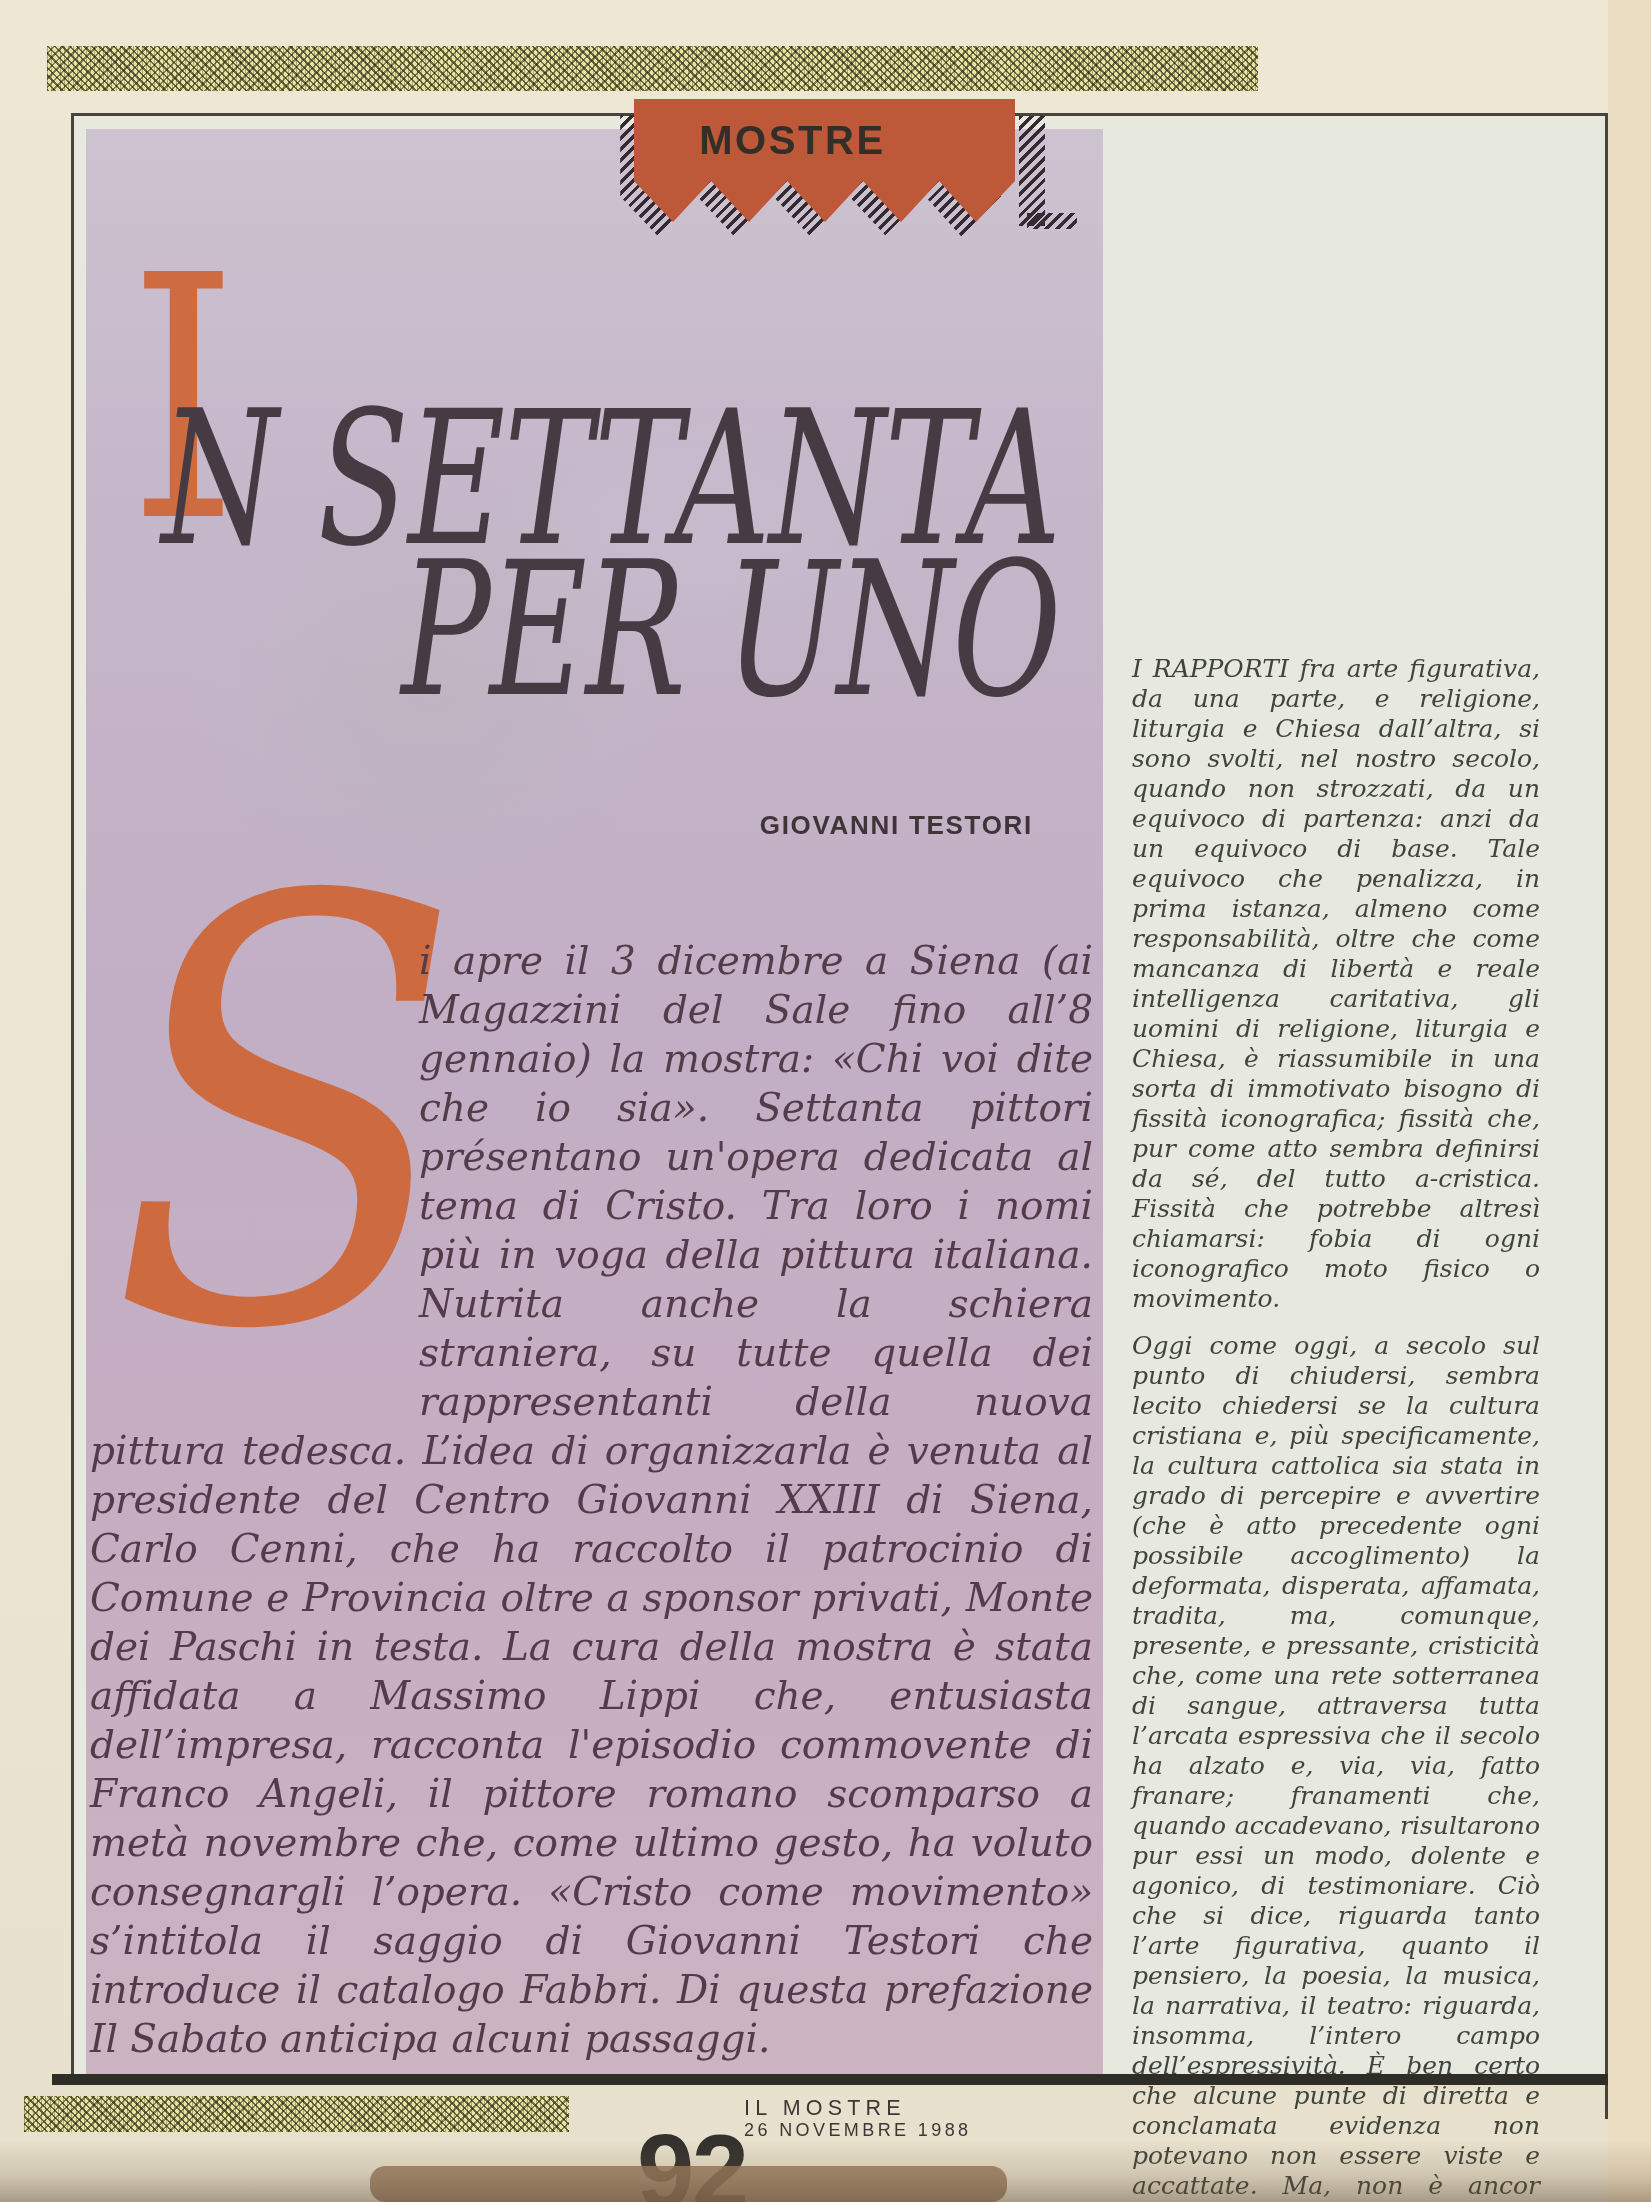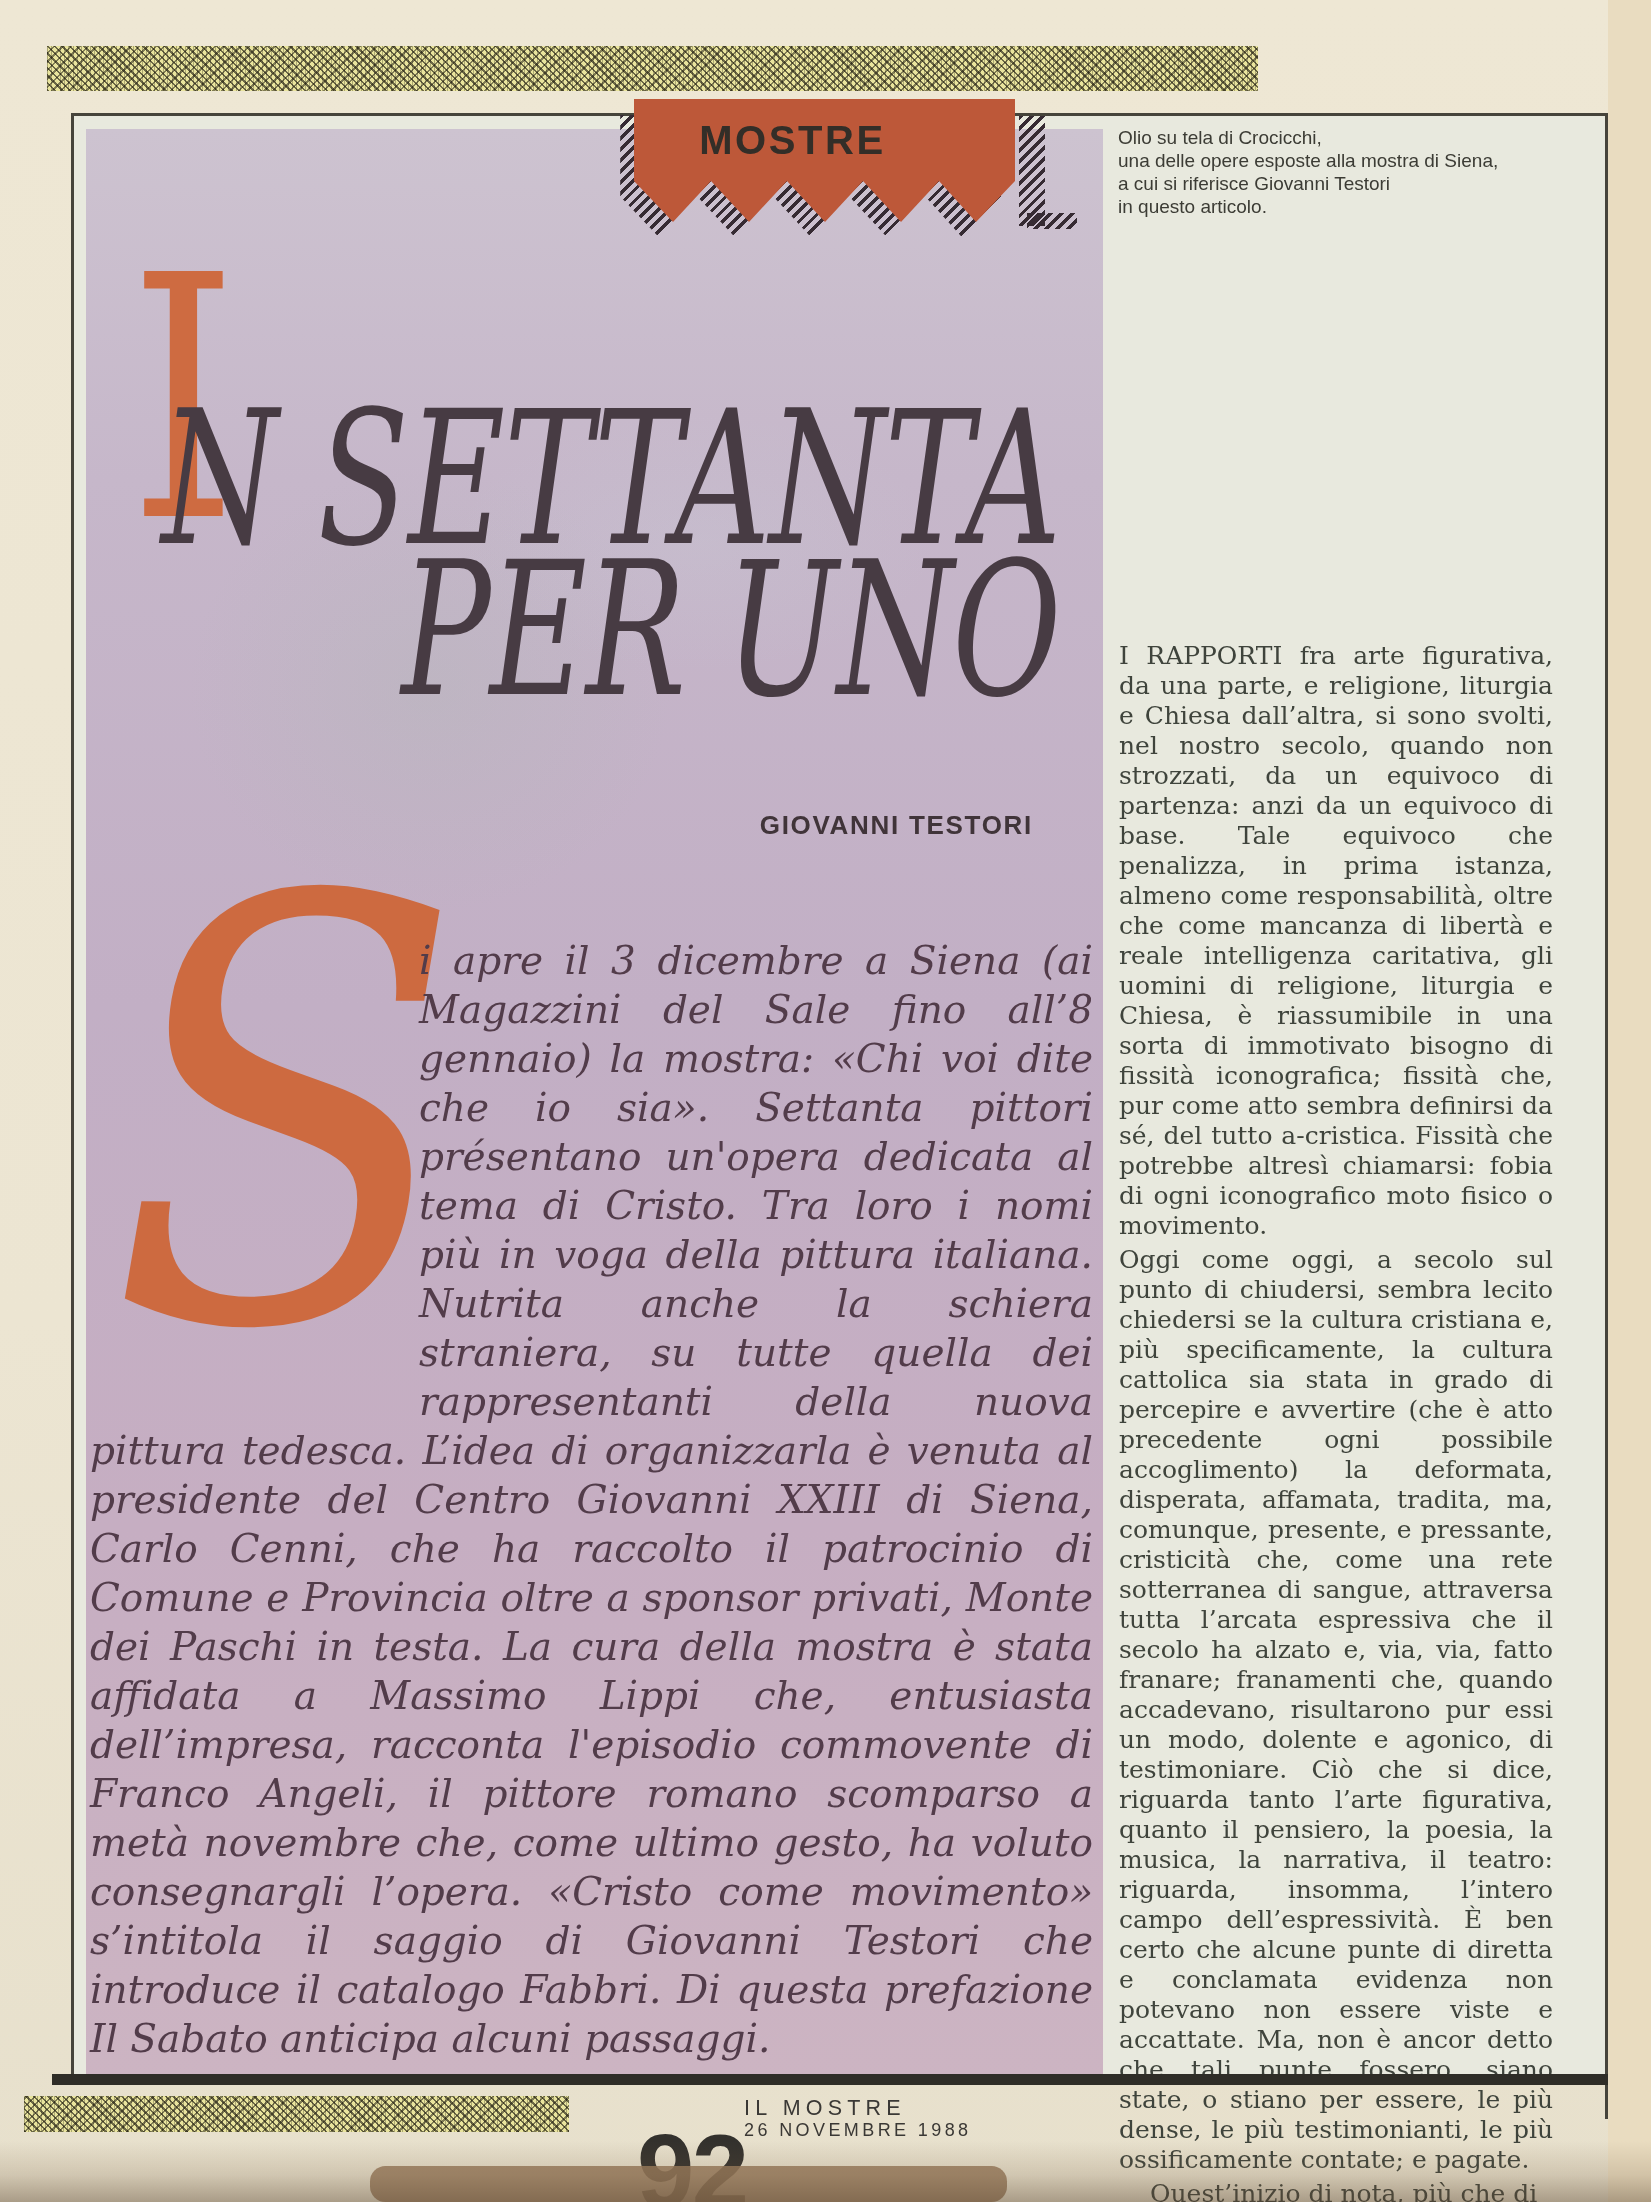--- a/index.html
+++ b/index.html
@@ -77,21 +77,21 @@
     left:90px;top:936px;width:1003px;
     font-style:italic;font-size:39px;line-height:49px;color:#523c4a;
     text-align:justify;
   }
   .intro-spacer{float:left;width:329px;height:488px;}
   
   .article{
     left:1115px;top:637px;width:442px;
     font-size:25px;line-height:30px;text-align:justify;color:#3f443c;
   }
-  .article p{margin:4px;}
+  .article p{margin:17px;font-style:italic;}
   .article .indent{text-indent:31px;}
   
   .footer-num{
     left:637px;top:2086px;font-family:"Liberation Sans", sans-serif;font-weight:800;
     font-size:103px;line-height:1;letter-spacing:-2.6px;color:#33312d;margin-top:34px;
   }
   .footer-mag{left:744px;top:2096px;font-family:"Liberation Sans", sans-serif;font-size:21.5px;letter-spacing:5.2px;color:#3a3835;}
   .footer-date{left:744px;top:2120px;font-family:"Liberation Sans", sans-serif;font-size:18px;letter-spacing:3.4px;color:#3a3835;}
   
   .bottom-shadow{left:0;top:2141px;width:1652px;height:62px;
@@ -119,24 +119,20 @@
 
   <div class="abs mostre-wrap">
     <div class="abs saw stripes mostre-stripes"></div>
     <div class="abs saw mostre-box">
       <div class="mostre-label">MOSTRE</div>
     </div>
     <div class="abs stripes mostre-bar"></div>
     <div class="abs stripes mostre-bar-foot"></div>
   </div>
 
-  <div class="abs caption">Olio su tela di Crocicchi,
-una delle opere esposte alla mostra di Siena,
-a cui si riferisce Giovanni Testori
-in questo articolo.</div>
 
   <div class="abs title-i">I</div>
   <div class="abs title-line">N SETTANTA</div>
   <div class="abs title-line title-line2">PER UNO</div>
 
   <div class="abs byline">GIOVANNI TESTORI</div>
 
   <div class="abs intro-s">S</div>
   <div class="abs intro-text">
     <span class="intro-spacer"></span><span>i apre il 3 dicembre a Siena (ai Magazzini del Sale fino all’8 gennaio) la mostra: «Chi voi dite che io sia». Settanta pittori présentano un'opera dedicata al tema di Cristo. Tra loro i nomi più in voga della pittura italiana. Nutrita anche la schiera straniera, su tutte quella dei rappresentanti della nuova pittura tedesca. L’idea di organizzarla è venuta al presidente del Centro Giovanni XXIII di Siena, Carlo Cenni, che ha raccolto il patrocinio di Comune e Provincia oltre a sponsor privati, Monte dei Paschi in testa. La cura della mostra è stata affidata a Massimo Lippi che, entusiasta dell’impresa, racconta l'episodio commovente di Franco Angeli, il pittore romano scomparso a metà novembre che, come ultimo gesto, ha voluto consegnargli l’opera. «Cristo come movimento» s’intitola il saggio di Giovanni Testori che introduce il catalogo Fabbri. Di questa prefazione Il Sabato anticipa alcuni passaggi.</span>

